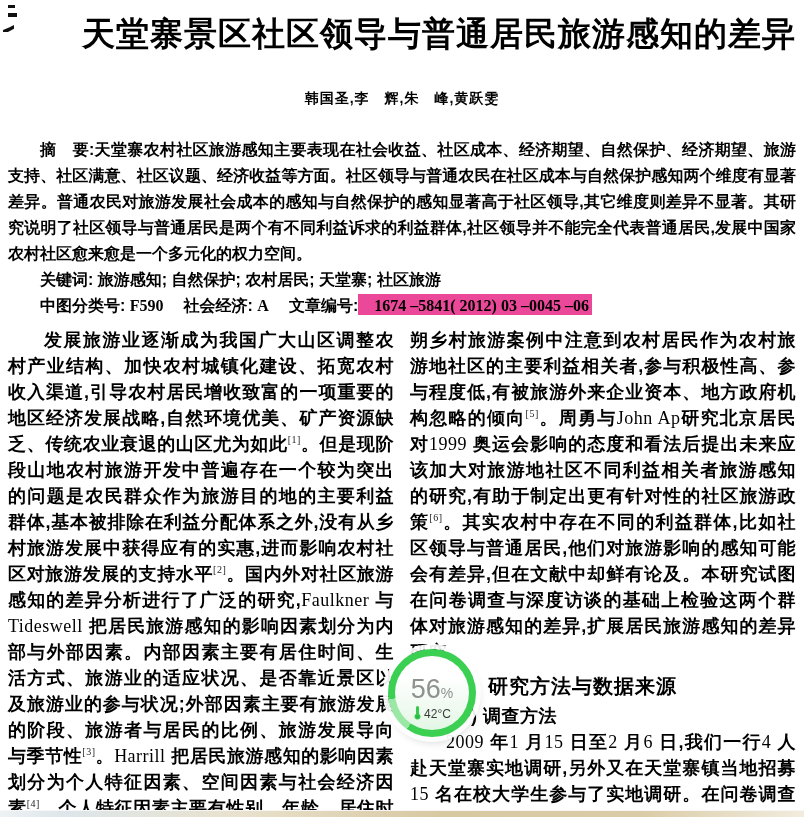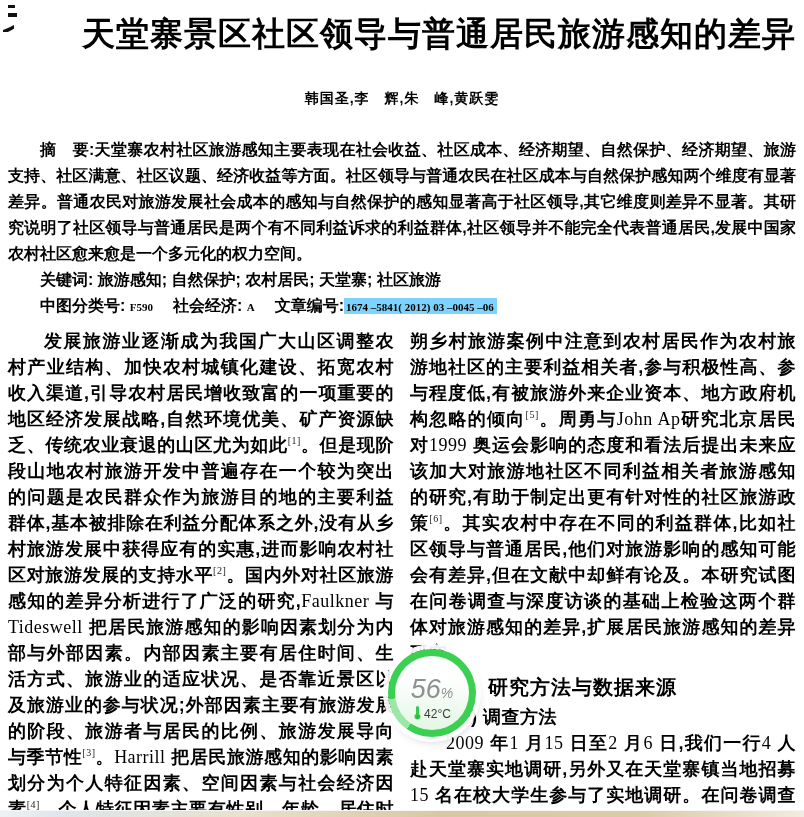--- a/index.html
+++ b/index.html
@@ -11,40 +11,40 @@
   .title{margin:2px 0 0 0;text-align:right;font-size:33px;font-weight:700;letter-spacing:1px;color:#000;}
   .authors{margin-top:33px;text-align:center;font-size:14px;font-weight:700;letter-spacing:1px;color:#000;}
 
   
   .front{margin-top:29px;font-size:16px;line-height:26px;font-weight:700;text-align:justify;color:#000;}
   .front p{margin:0;text-indent:2em;}
   .lat{font-family:"Liberation Serif",serif;font-weight:400;}
   sup.ref{font-size:10px;font-family:"Liberation Serif",serif;font-weight:400;color:#222;
           vertical-align:super;line-height:0;}
   .meta-gap{display:inline-block;width:20px;}
-  .serifval{font-family:"Liberation Serif",serif;font-weight:600;font-size:11px;}
-  .hl{background:#7dd3fc;padding:3px 3px 1px 2px;}
+  .serifval{font-family:"Liberation Serif",serif;font-weight:600;font-size:16px;}
+  .hl{background:#ec4899;padding:3px 3px 1px 16px;}
 
   
   .columns{display:flex;gap:16px;margin-top:8px;}
   .col{flex:1;width:382px;font-size:18px;line-height:26px;font-weight:600;
        text-align:justify;color:#000;letter-spacing:0.5px;}
   .col p{margin:0;}
   .col p.indent{text-indent:2em;}
   .section-heading{font-size:20px;font-weight:700;margin:8px 0 4px 36px;letter-spacing:1px;text-align:left;}
   .sub-heading{font-weight:700;text-indent:2em;margin:2px 0 2px 0;}
 
   
   .widget{position:absolute;left:388px;top:649px;width:88px;height:88px;border-radius:50%;
           background:conic-gradient(from 215deg,#9be8a6 0 13%,#3bd052 13% 100%);
           box-shadow:0 0 0 5px rgba(255,255,255,0.92),2px 5px 10px rgba(0,0,0,0.18);z-index:5;}
   .widget-inner{position:absolute;inset:7px;border-radius:50%;
           background:linear-gradient(180deg,#ffffff 28%,#e3f6e5 100%);
           display:flex;flex-direction:column;align-items:center;justify-content:center;}
-  .pct{color:#8f9190;line-height:1;margin-top:12px;font-style:italic;}
+  .pct{color:#8f9190;line-height:1;margin-top:12px;}
   .pct .num{font-size:27px;}
   .pct .sign{font-size:14px;}
   .temp-row{display:flex;align-items:center;gap:2px;margin-top:3px;font-size:12px;color:#3a3a3a;}
 
   
   .artifact{position:absolute;background:#101010;}
   .a1{left:8px;top:5px;width:7px;height:3px;}
   .a2{left:8px;top:13px;width:9px;height:4px;}
   .a3{left:3px;top:25px;width:11px;height:7px;clip-path:polygon(0 70%,55% 35%,100% 0,100% 55%,45% 100%,0 100%);}
 

